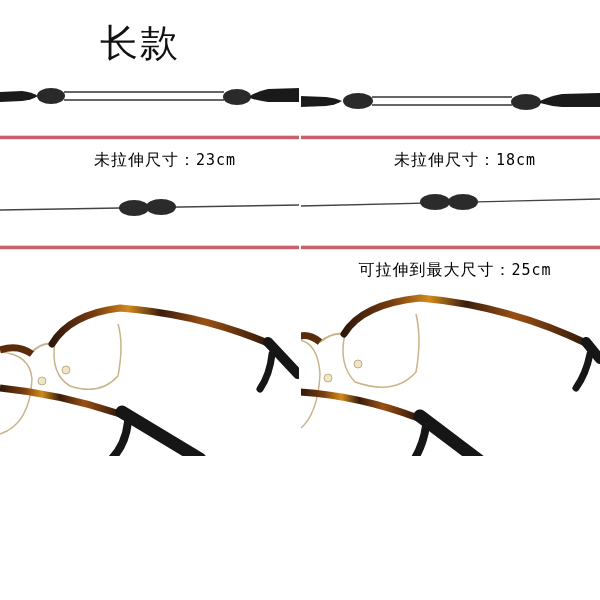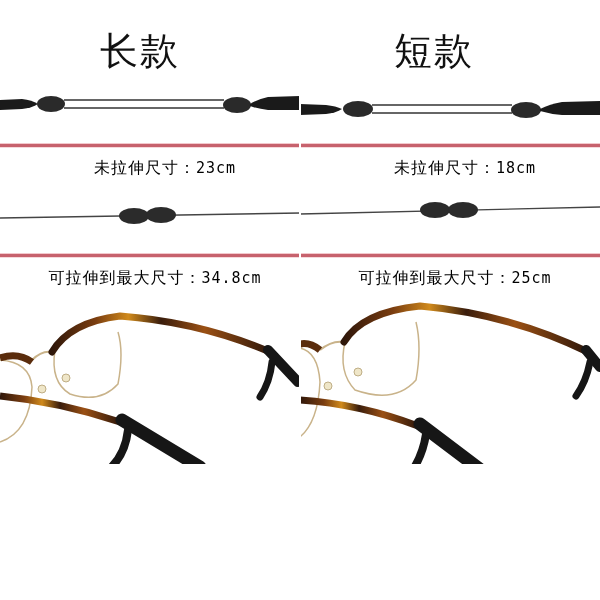--- a/index.html
+++ b/index.html
@@ -1,17 +1,17 @@
 <!DOCTYPE html>
 <html><head>
   <meta charset="utf-8">
   <style>
     html, body { margin: 0; padding: 0; background: #ffffff; }
     body { width: 600px; height: 600px; position: relative; overflow: hidden; font-family: "DejaVu Sans", sans-serif; }
-    .col { position: absolute; top: 12px; width: 300px; height: 452px; overflow: hidden; }
+    .col { position: absolute; top: 4px; width: 300px; height: 452px; overflow: hidden; }
     .col.left { left: 0; }
     .col.right { left: 300px; }
     .title { position: absolute; top: 14px; left: 0; width: 100%; text-align: center; font-size: 38px; color: #111; font-weight: normal; letter-spacing: 2px; }
     .col.left .title { left: -10px; }
     .col.right .title { left: -16px; }
     .strap-top { position: absolute; top: 72px; left: 0; width: 300px; height: 40px; }
     .red-line { position: absolute; left: 0; width: 300px; height: 3px; background: #c7626d; border-top: 1px solid #f3c9cd; border-bottom: 1px solid #f6d9dc; box-sizing: content-box; }
     .red-line.a { top: 131px; }
     .red-line.b { top: 241px; }
     .caption { position: absolute; left: 0; width: 100%; text-align: center; font-family: "DejaVu Serif", serif; font-size: 16px; color: #000000; letter-spacing: 1px; }
@@ -48,23 +48,20 @@
   </div>
 
   <svg class="strap-mid" viewBox="0 0 300 40">
     <path d="M0 26 L300 21" stroke="#444" stroke-width="1.4" fill="none"></path>
     <ellipse cx="134" cy="24" rx="15" ry="8" fill="#2b2b2b"></ellipse>
     <ellipse cx="161" cy="23" rx="15" ry="8" fill="#2b2b2b"></ellipse>
   </svg>
 
   <div class="red-line b"></div>
 
-  <div class="caption max">
-    <span>可拉伸到最大尺寸：</span><span class="num">34.8cm</span>
-  </div>
 
   <svg class="glasses" viewBox="0 0 300 260">
     <defs>
       <linearGradient id="tortL" x1="0" x2="1" y1="0" y2="0">
         <stop offset="0" stop-color="#2f170a"></stop>
         <stop offset="0.2" stop-color="#7a3d10"></stop>
         <stop offset="0.35" stop-color="#d08a1c"></stop>
         <stop offset="0.5" stop-color="#3a1d0c"></stop>
         <stop offset="0.7" stop-color="#9a5014"></stop>
         <stop offset="1" stop-color="#2f170a"></stop>
@@ -93,21 +90,20 @@
     <path d="M128 138 Q125 165 106 180" stroke="#161616" stroke-width="8" fill="none" stroke-linecap="round"></path>
 
     <ellipse cx="220" cy="199" rx="17" ry="11" fill="#1c1c1c"></ellipse>
 
     <path d="M236 196 Q270 194 300 190" stroke="#333" stroke-width="1.4" fill="none"></path>
     <path d="M236 204 Q270 210 300 206" stroke="#333" stroke-width="1.4" fill="none"></path>
   </svg>
 </div>
 
 <div class="col right">
-  <div class="title">短款</div>
 
   <svg class="strap-top" viewBox="0 0 300 40">
     <path d="M0 20 L26 21 Q36 22 42 25 Q36 29 26 30 L0 31 Z" fill="#1a1a1a"></path>
     <ellipse cx="58" cy="25" rx="15" ry="8" fill="#2a2a2a"></ellipse>
     <line x1="72" y1="21" x2="212" y2="21" stroke="#333" stroke-width="1.6"></line>
     <line x1="72" y1="29" x2="212" y2="29" stroke="#333" stroke-width="1.6"></line>
     <ellipse cx="226" cy="26" rx="15" ry="8" fill="#2a2a2a"></ellipse>
     <path d="M240 25 Q250 20 262 18 L300 17 L300 31 L262 31 Q250 30 240 27 Z" fill="#1a1a1a"></path>
   </svg>
 

